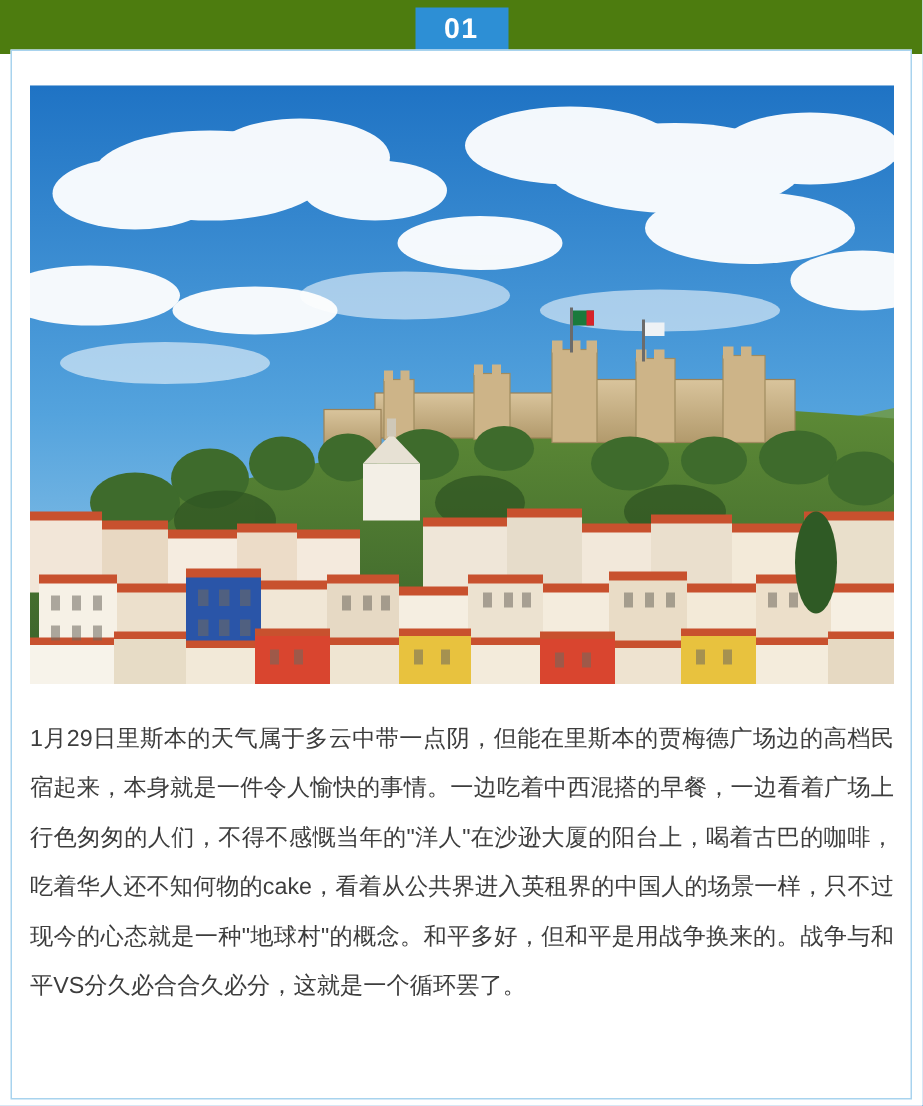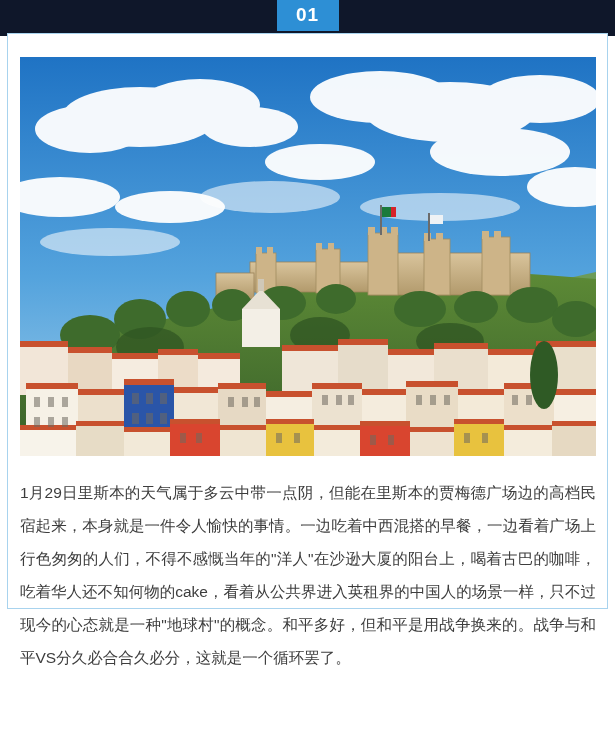--- a/index.html
+++ b/index.html
@@ -14,44 +14,44 @@
     width: 615px;
     height: 737px;
     background: #ffffff;
     overflow: hidden;
   }
 
   
   .badge-row {
     height: 36px;
     display: flex;
-    align-items: flex-start;
+    align-items: flex-end;
     justify-content: center;
-    background: #0f172a;
+    background: #4d7c0f;
   }
   .badge {
     min-width: 62px;
     padding: 4px 16px 5px;
     background: #2d8fd5;
     color: #ffffff;
     font-size: 19px;
     font-weight: bold;
     letter-spacing: 1px;
     text-align: center;
     line-height: 1.15;
     font-family: "Liberation Sans", sans-serif;
   }
 
   
   .frame {
     position: absolute;
     left: 7px;
     top: 33px;
     width: 601px;
-    height: 576px;
+    height: 700px;
     border: 1px solid #a8d3ee;
     background: #ffffff;
   }
 
   .inner {
     position: absolute;
     left: 12px;
     top: 23px;
     width: 576px;
     height: 665px;

